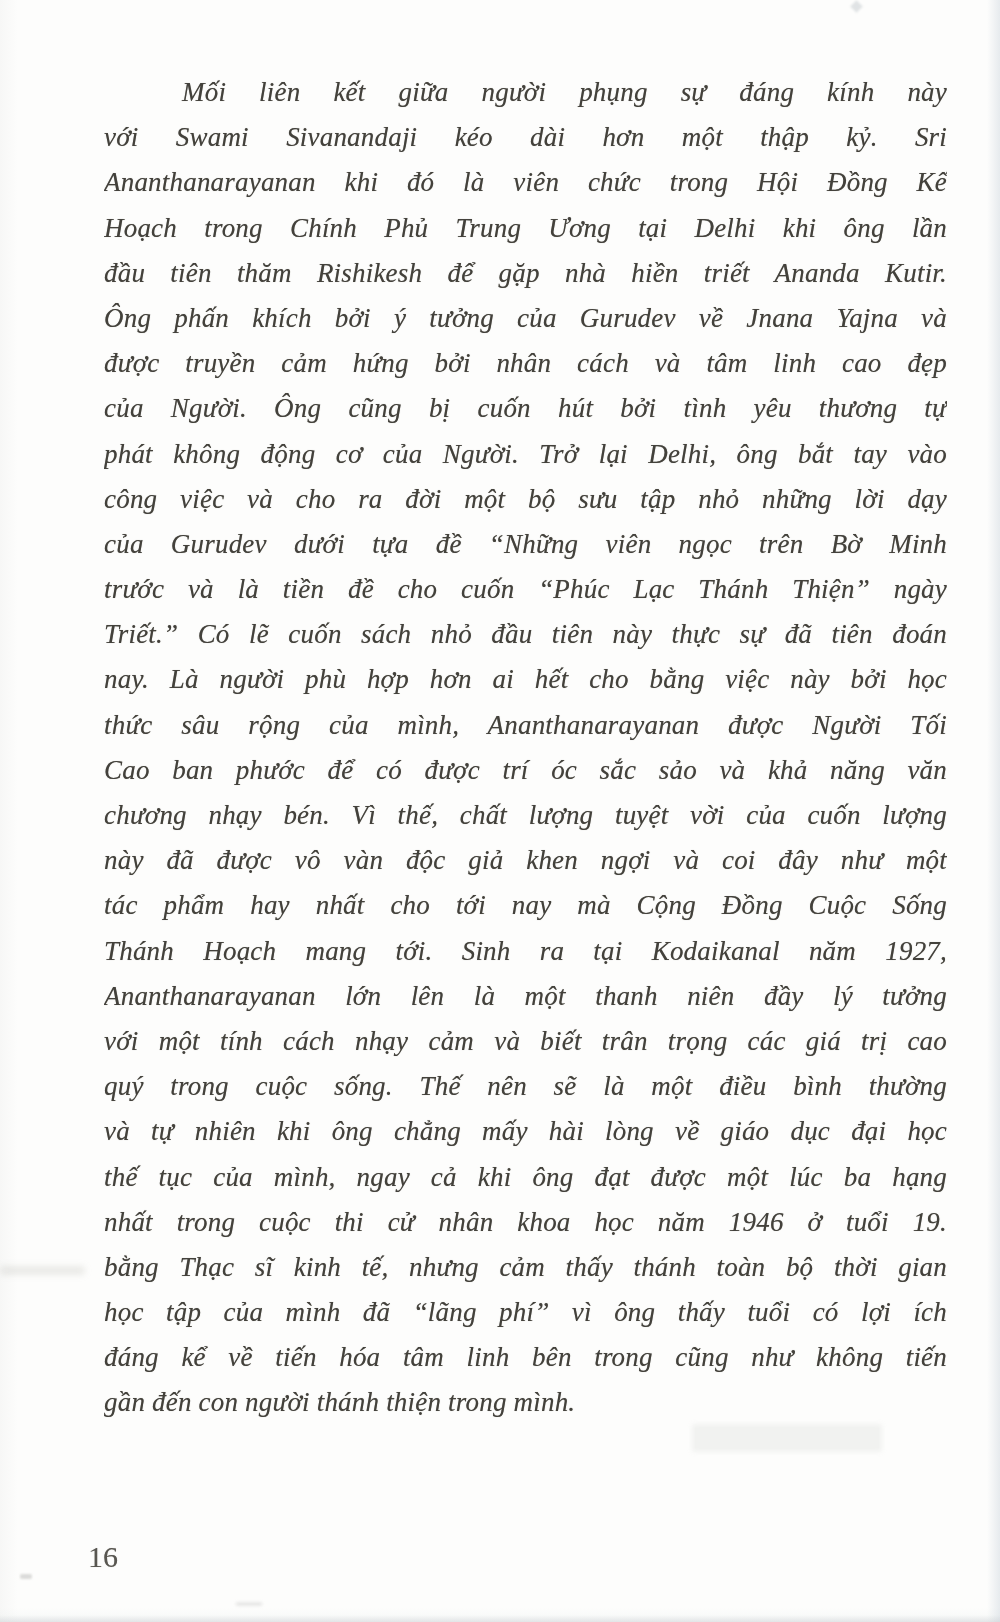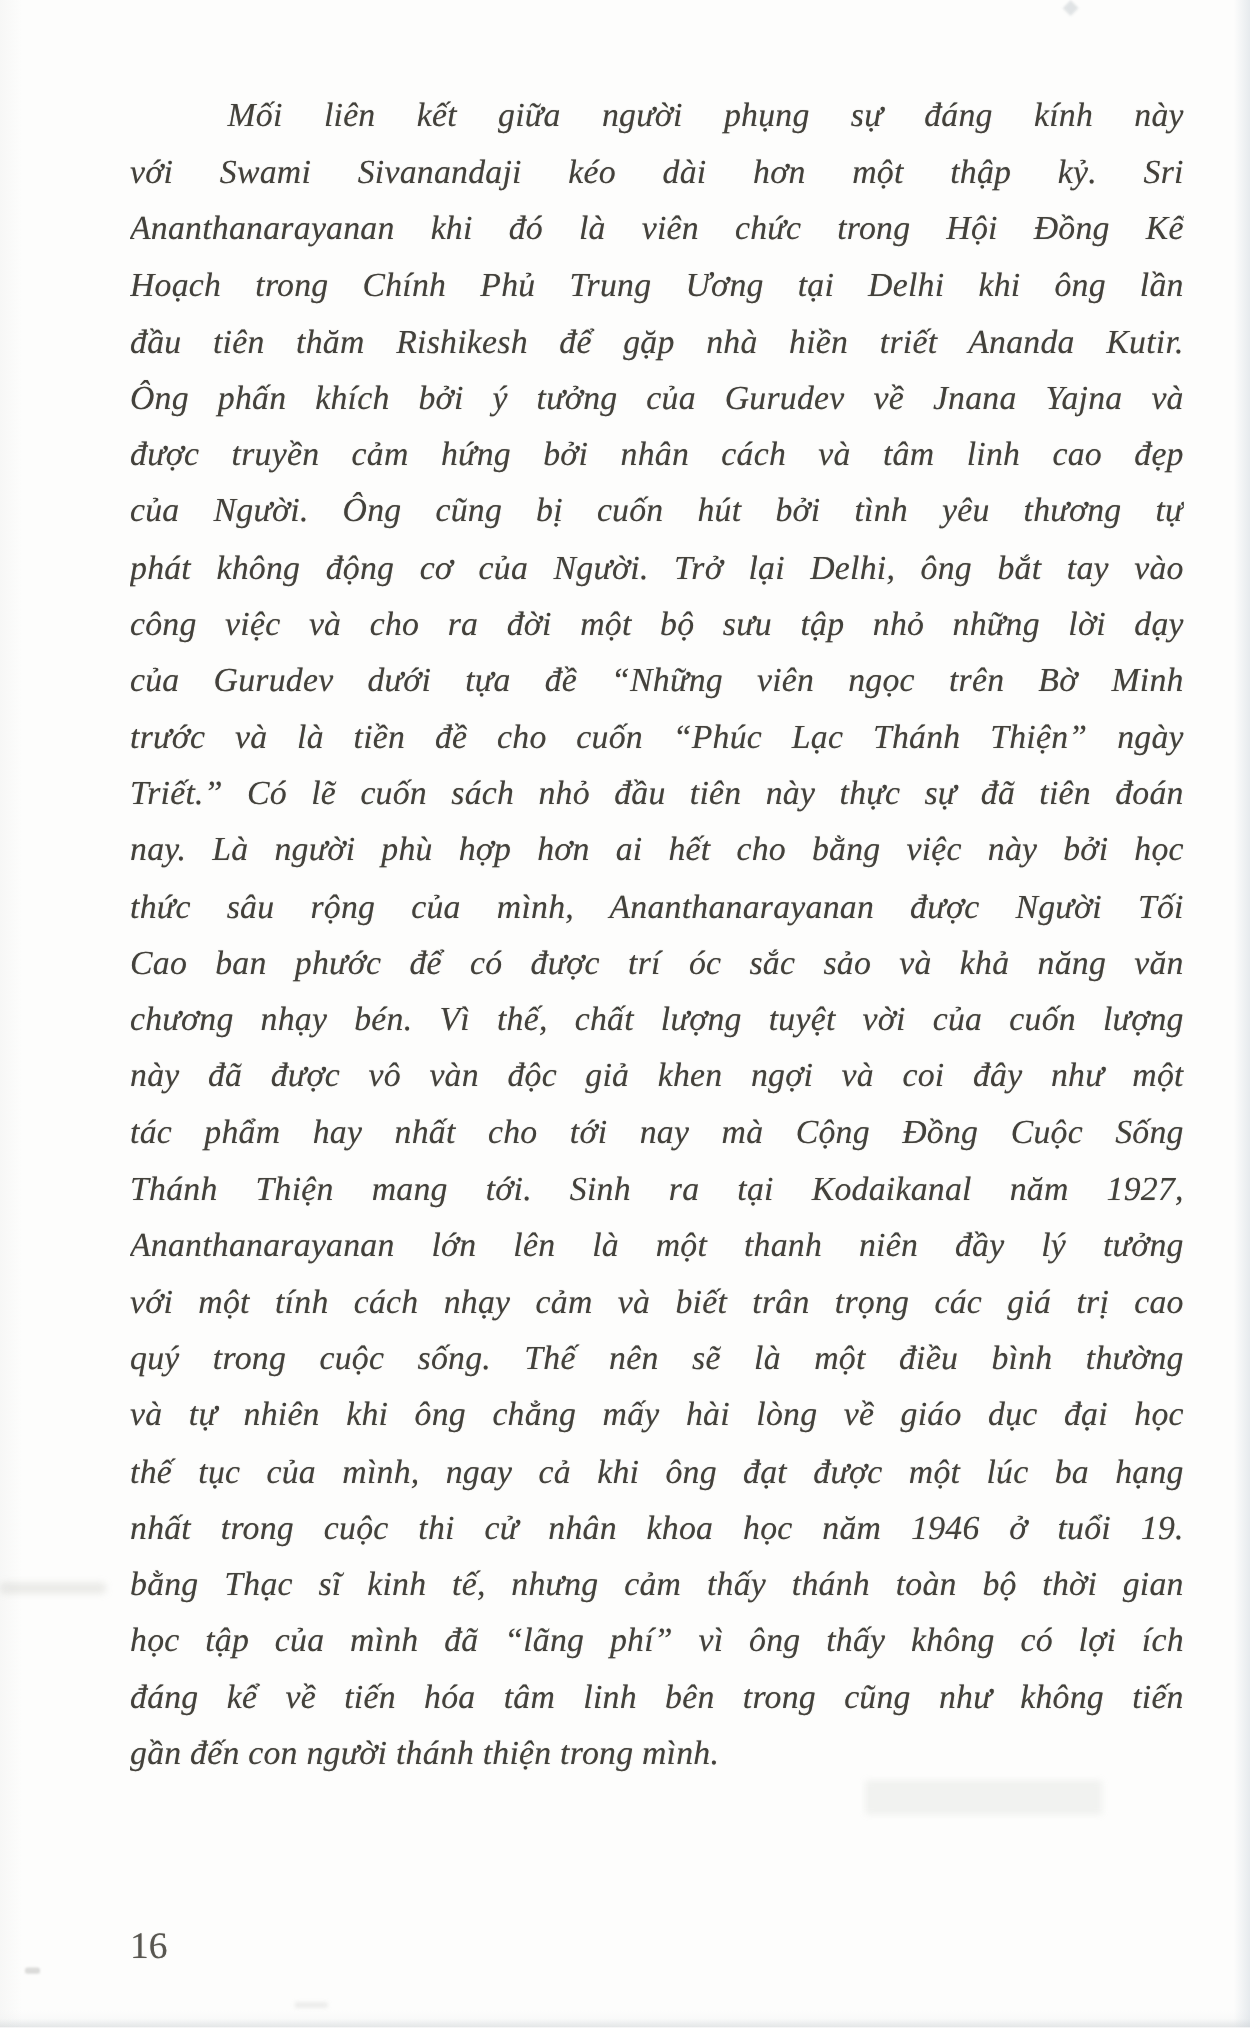--- a/index.html
+++ b/index.html
@@ -41,21 +41,21 @@
     font-style: italic;
   }
   .line.first {
     text-indent: 78px;
   }
   .line.last {
     text-align-last: left;
   }
   .page-number {
     position: absolute;
-    left: 104px;
+    left: 88px;
     top: 1540px;
     font-size: 30px;
     color: #585650;
     text-shadow: 0 0 0.7px rgba(90,88,82,0.5);
   }
   
   .speck-top {
     position: absolute;
     left: 852px;
     top: 2px;
@@ -140,29 +140,29 @@
     <div class="line">công việc và cho ra đời một bộ sưu tập nhỏ những lời dạy</div>
     <div class="line">của Gurudev dưới tựa đề “Những viên ngọc trên Bờ Minh</div>
     <div class="line">trước và là tiền đề cho cuốn “Phúc Lạc Thánh Thiện” ngày</div>
     <div class="line">Triết.” Có lẽ cuốn sách nhỏ đầu tiên này thực sự đã tiên đoán</div>
     <div class="line">nay. Là người phù hợp hơn ai hết cho bằng việc này bởi học</div>
     <div class="line">thức sâu rộng của mình, Ananthanarayanan được Người Tối</div>
     <div class="line">Cao ban phước để có được trí óc sắc sảo và khả năng văn</div>
     <div class="line">chương nhạy bén. Vì thế, chất lượng tuyệt vời của cuốn lượng</div>
     <div class="line">này đã được vô vàn độc giả khen ngợi và coi đây như một</div>
     <div class="line">tác phẩm hay nhất cho tới nay mà Cộng Đồng Cuộc Sống</div>
-    <div class="line">Thánh Thiện mang tới. Sinh ra tại Kodaikanal năm 1927,</div>
+    <div class="line">Thánh Hoạch mang tới. Sinh ra tại Kodaikanal năm 1927,</div>
     <div class="line">Ananthanarayanan lớn lên là một thanh niên đầy lý tưởng</div>
     <div class="line">với một tính cách nhạy cảm và biết trân trọng các giá trị cao</div>
     <div class="line">quý trong cuộc sống. Thế nên sẽ là một điều bình thường</div>
     <div class="line">và tự nhiên khi ông chẳng mấy hài lòng về giáo dục đại học</div>
     <div class="line">thế tục của mình, ngay cả khi ông đạt được một lúc ba hạng</div>
     <div class="line">nhất trong cuộc thi cử nhân khoa học năm 1946 ở tuổi 19.</div>
     <div class="line">bằng Thạc sĩ kinh tế, nhưng cảm thấy thánh toàn bộ thời gian</div>
-    <div class="line">học tập của mình đã “lãng phí” vì ông thấy không có lợi ích</div>
+    <div class="line">học tập của mình đã “lãng phí” vì ông thấy tuổi có lợi ích</div>
     <div class="line">đáng kể về tiến hóa tâm linh bên trong cũng như không tiến</div>
     <div class="line last">gần đến con người thánh thiện trong mình.</div>
   </div>
 
   <div class="page-number">16</div>
 
   <div class="speck-top"></div>
   <div class="edge-right"></div>
   <div class="edge-bottom"></div>
   <div class="smudge-left"></div>

